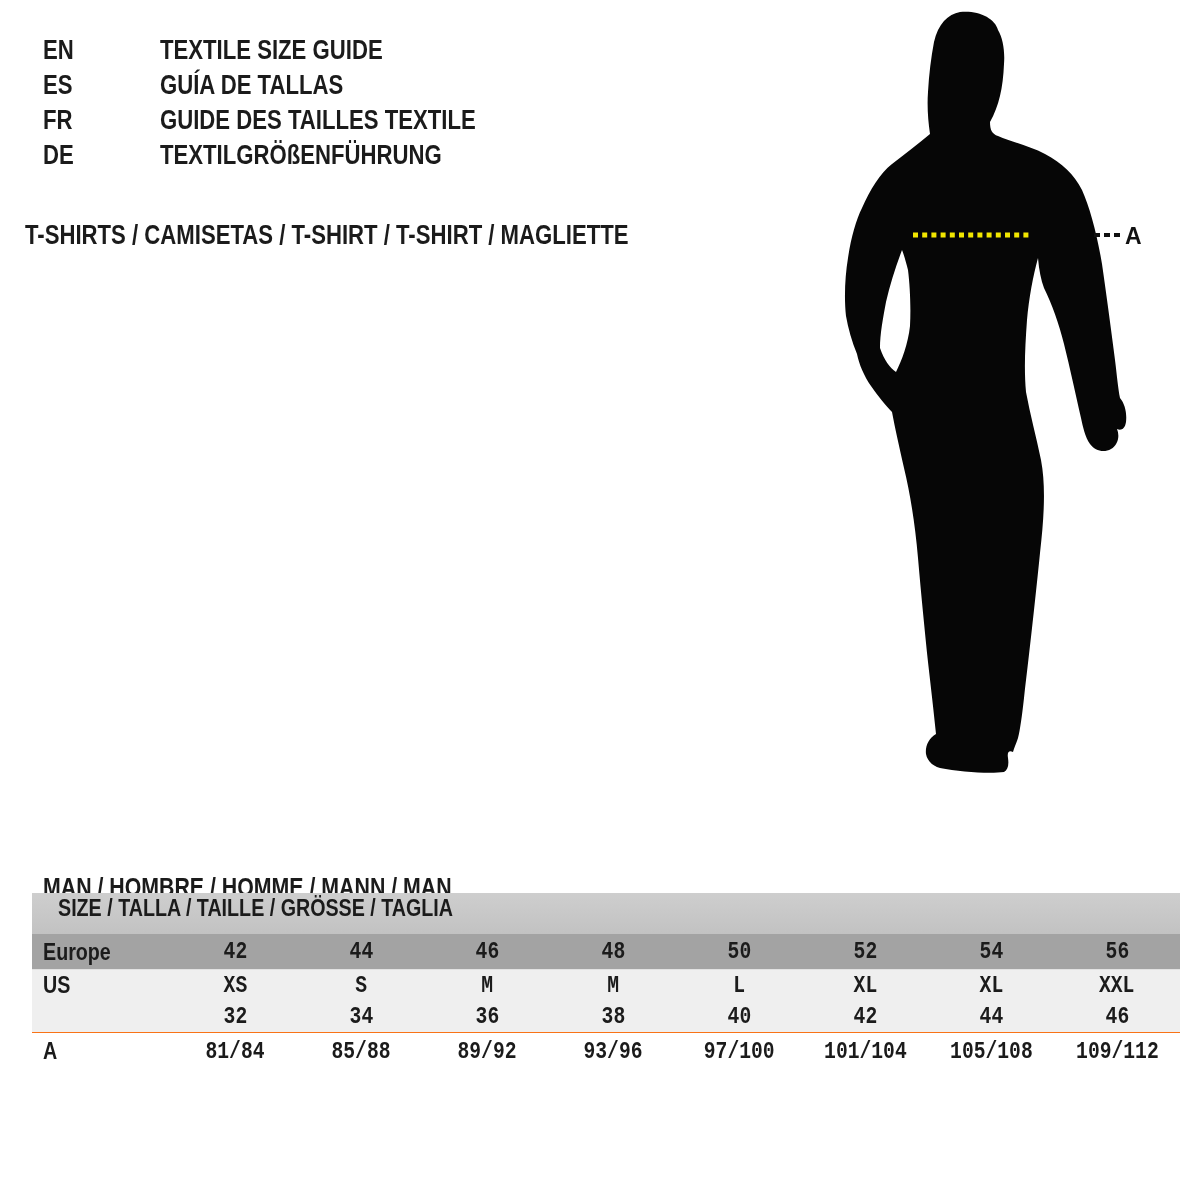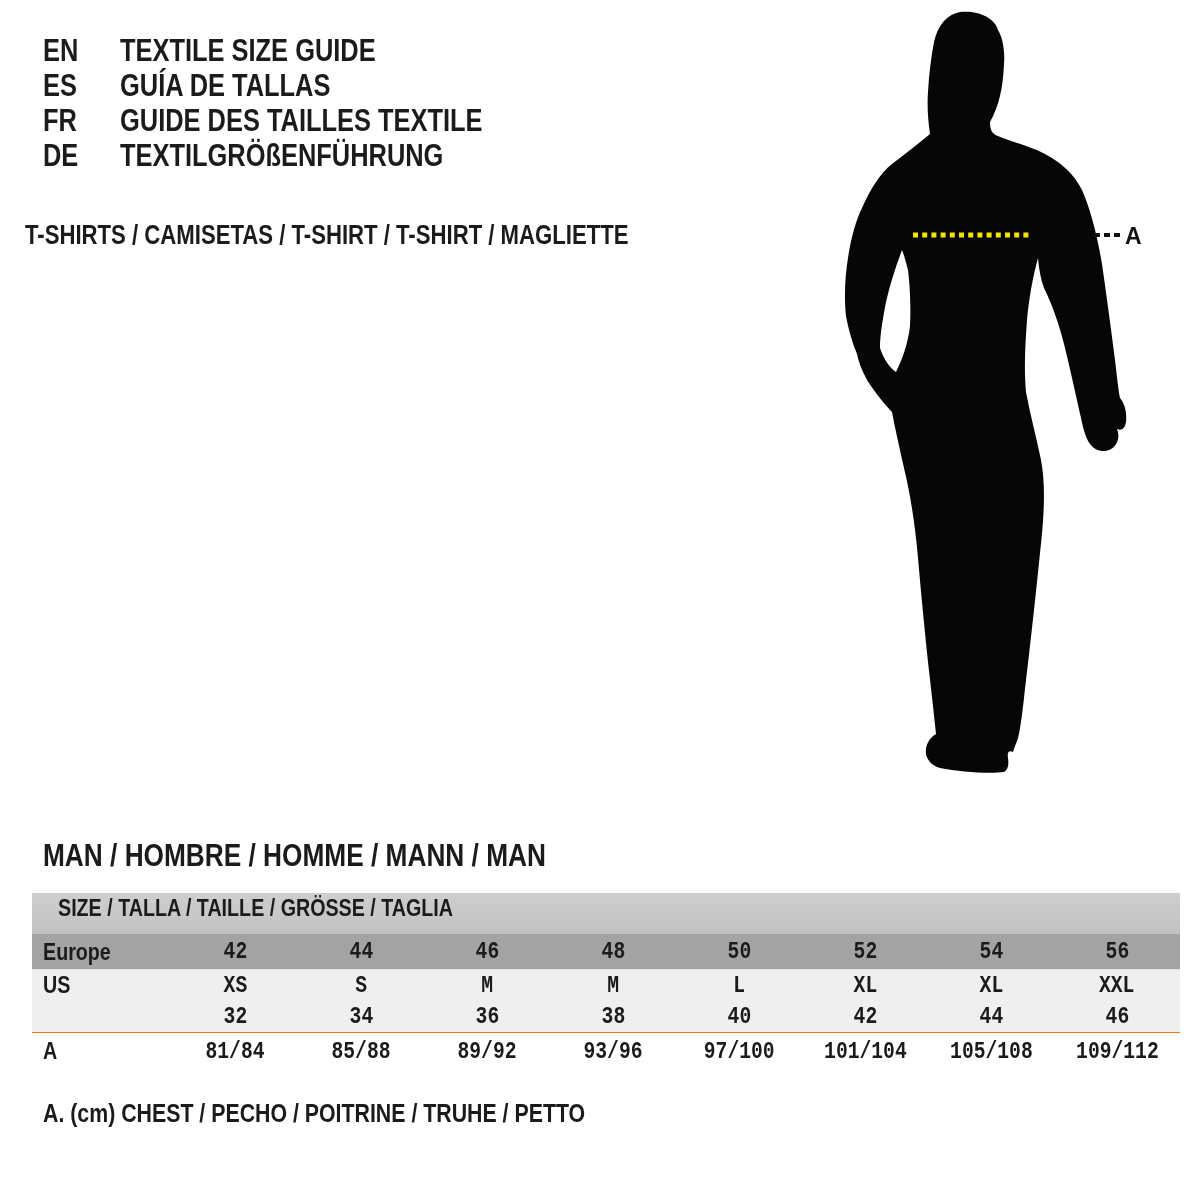--- a/index.html
+++ b/index.html
@@ -5,32 +5,32 @@
   html,body{margin:0;padding:0;background:#ffffff;}
   .canvas{
     position:relative;width:1200px;height:1200px;background:#ffffff;
     font-family:"Liberation Sans",sans-serif;font-weight:700;color:#1b1b1b;
     overflow:hidden;
   }
   .cond{display:inline-block;transform:scaleX(0.82);transform-origin:0 50%;white-space:nowrap;}
 
   
   .lang-list{position:absolute;left:43px;top:33px;}
-  .lang-row{display:flex;height:35px;line-height:35px;font-size:31px;}
+  .lang-row{display:flex;height:35px;line-height:35px;font-size:27px;gap:40px;}
   .lang-code{width:77px;flex:0 0 77px;}
 
   
   .categories{position:absolute;left:25px;top:219px;}
   .cat-line{height:33px;line-height:33px;font-size:27px;}
 
   
   .figure{position:absolute;left:840px;top:8px;width:310px;height:772px;}
 
   
-  .man-heading{position:absolute;left:43px;top:840px;height:30px;line-height:30px;font-size:32px;}
+  .man-heading{position:absolute;left:43px;top:872px;height:30px;line-height:30px;font-size:26px;}
 
   
   .size-table{position:absolute;left:32px;top:893px;width:1148px;font-size:24px;}
   .thead{height:41px;line-height:30px;background:linear-gradient(#cecece,#c2c2c2);padding-left:26px;box-sizing:border-box;}
   .thead .cond{font-size:24px;}
   .trow{display:grid;grid-template-columns:140px repeat(8,1fr);align-items:center;}
   .trow .lbl{padding-left:11px;text-align:left;}
   .trow .lbl span{transform-origin:0 50%;}
   .trow .cell{text-align:center;font-family:Liberation Mono, monospace;}
   .trow .cell span{display:inline-block;transform:scaleX(0.82);transform-origin:50% 50%;white-space:nowrap;}
@@ -183,17 +183,14 @@
       <span class="cell"><span>85/88</span></span>
       <span class="cell"><span>89/92</span></span>
       <span class="cell"><span>93/96</span></span>
       <span class="cell"><span>97/100</span></span>
       <span class="cell"><span>101/104</span></span>
       <span class="cell"><span>105/108</span></span>
       <span class="cell"><span>109/112</span></span>
     </div>
   </div>
 
-  <div class="footnote">
-    <span class="cond">A. (cm) CHEST / PECHO / POITRINE / TRUHE / PETTO</span>
-  </div>
 
 </div>
 
 </body></html>

